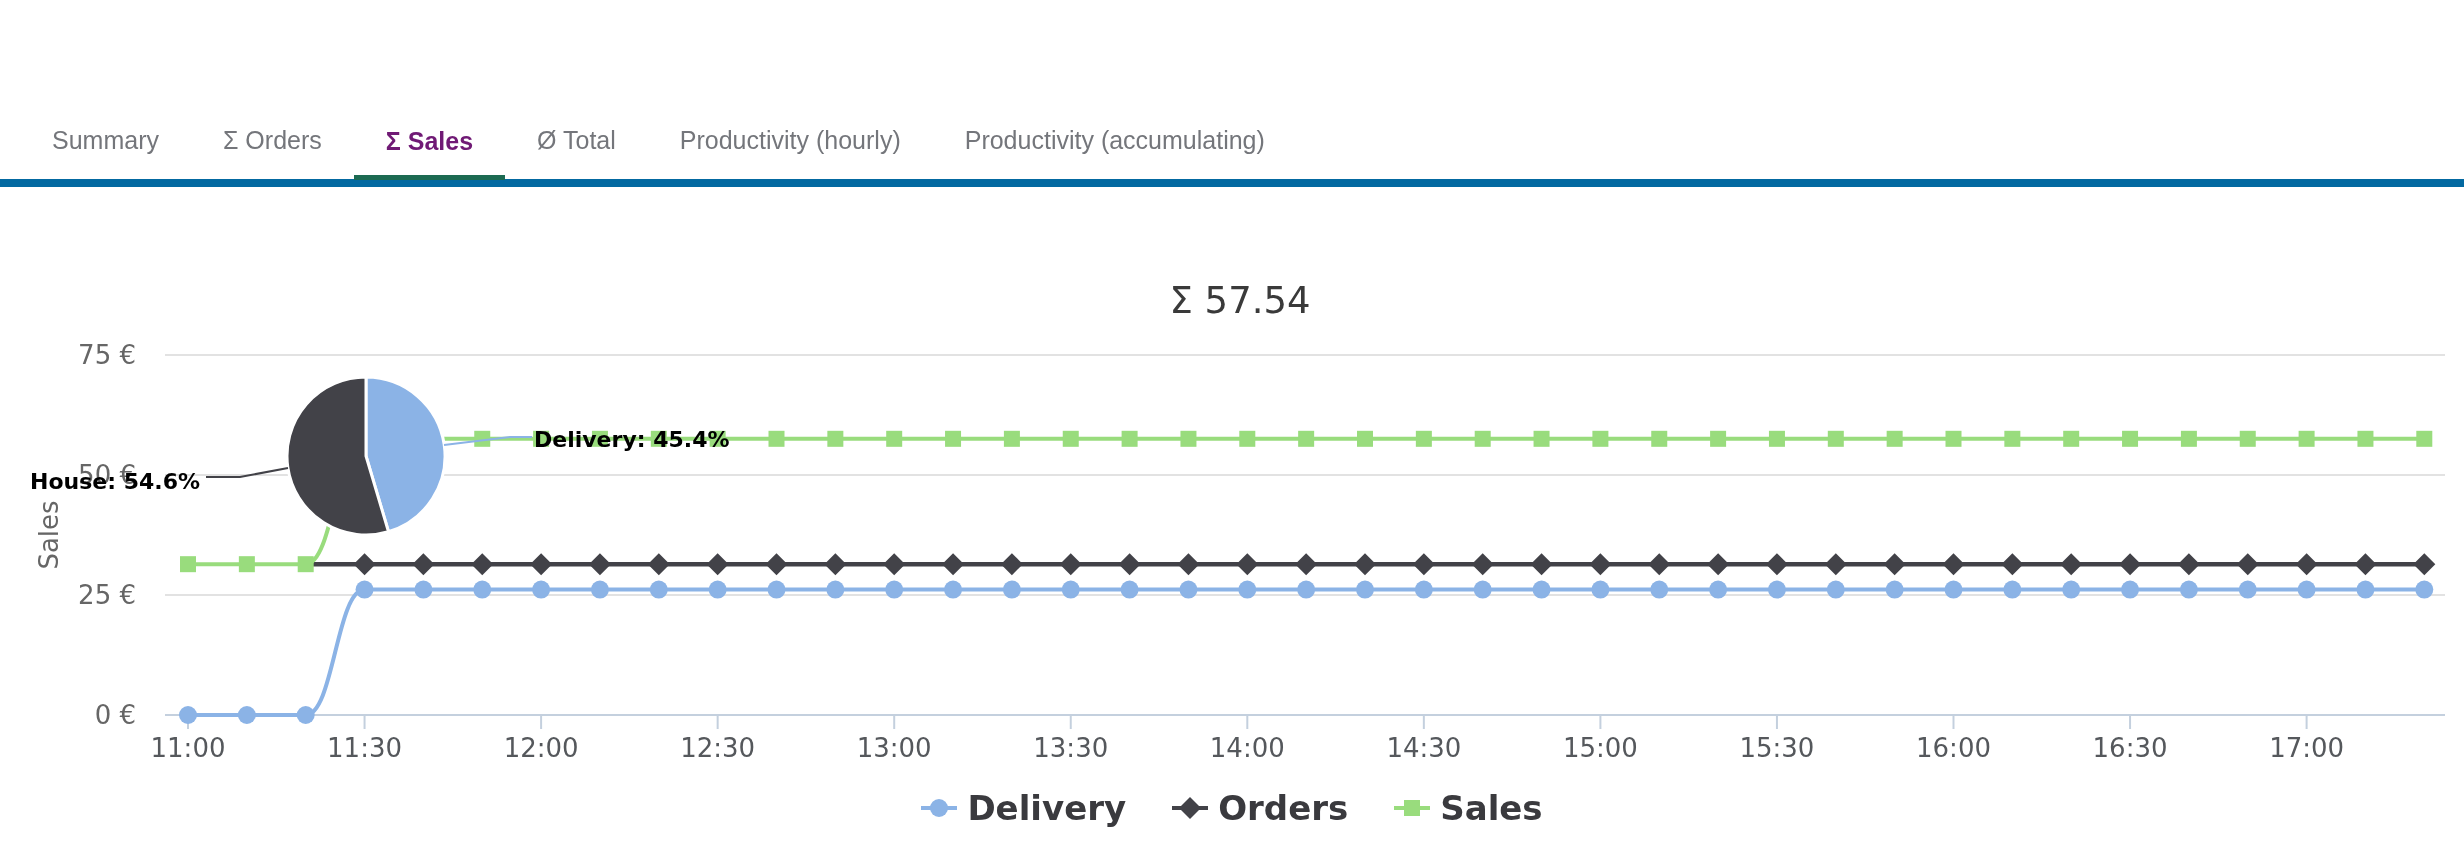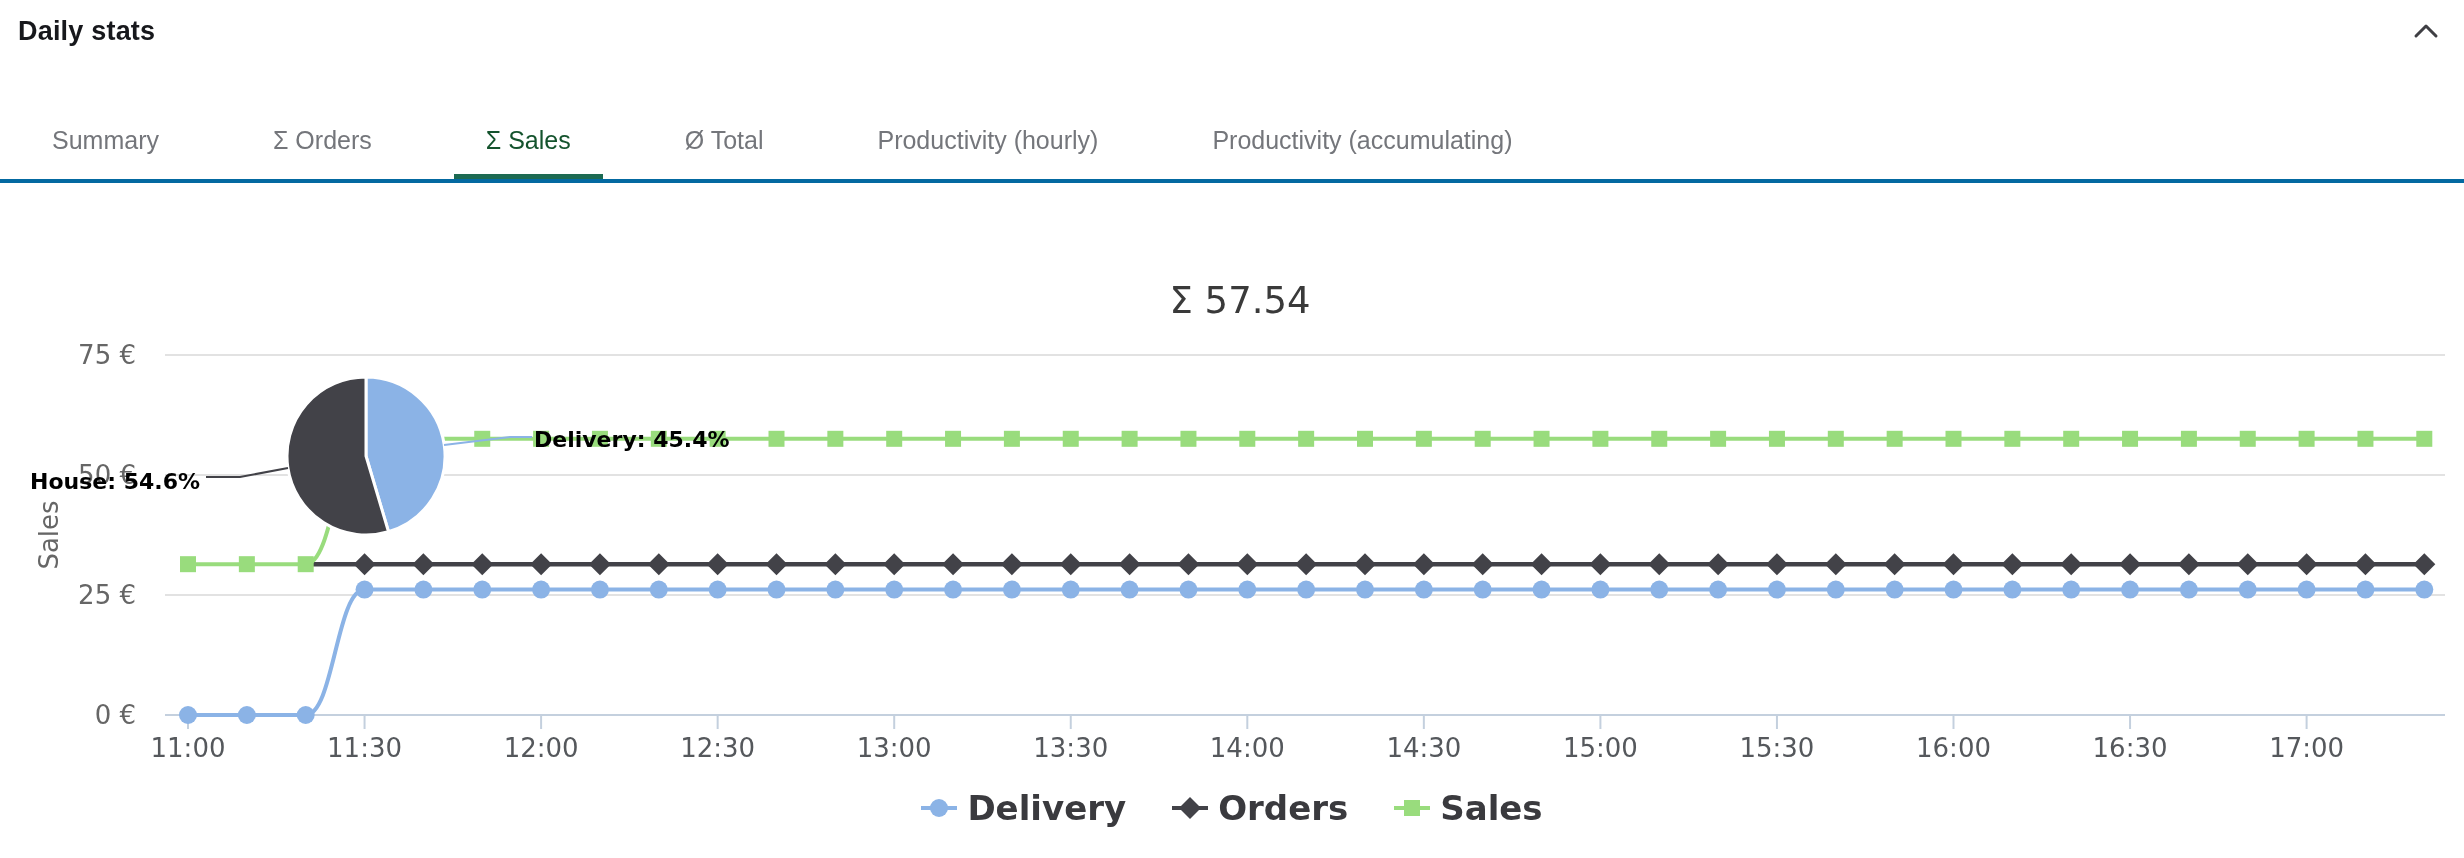--- a/index.html
+++ b/index.html
@@ -5,24 +5,24 @@
   html,body{margin:0;padding:0;background:#ffffff;}
   .canvas{position:relative;width:2464px;height:858px;background:#ffffff;overflow:hidden;
           font-family:"Liberation Sans",sans-serif;}
   
   .hdr{position:absolute;top:0;left:0;right:0;height:62px;display:flex;
        justify-content:space-between;align-items:center;padding:0 18px;box-sizing:border-box;}
   .hdr-title{font-size:27px;font-weight:700;color:#17181c;letter-spacing:.2px;}
   .collapse-btn{width:40px;height:40px;display:flex;align-items:center;justify-content:center;
        background:none;border:none;cursor:pointer;padding:0;}
   
-  .tabs{position:absolute;top:104px;left:0;right:0;display:flex;align-items:flex-start;
-        padding-left:20px;border-bottom:4px solid #0369a1;gap:50px;}
+  .tabs{position:absolute;top:104px;left:0;right:0;display:flex;align-items:center;
+        padding-left:20px;border-bottom:8px solid #0369a1;}
   .tab{padding:22px 32px 24px;font-size:25px;color:#74767b;cursor:pointer;white-space:nowrap;}
-  .tab.active{color:#14532d;font-weight:400;border-bottom:5px solid #1c6a52;
+  .tab.active{color:#701a75;font-weight:700;border-bottom:5px solid #1c6a52;
         padding-bottom:19px;margin-bottom:-2px;}
   
   #chart-svg{position:absolute;left:0;top:0;}
   #chart-svg text{font-family:"DejaVu Sans",sans-serif;}
   #chart-svg .grid{stroke:#d9d9d9;stroke-width:1.5;}
   #chart-svg .axis{stroke:#c4d0de;stroke-width:2;}
   #chart-svg .ylab{font-size:26px;fill:#666666;}
   #chart-svg .ytitle{font-size:26px;fill:#666666;}
   #chart-svg .xlab{font-size:26px;fill:#55585c;}
   #chart-svg .title{font-size:37px;fill:#3a3a3a;}
@@ -193,28 +193,20 @@
       <rect x="2416.3" y="430.808" width="16" height="16" fill="#99dc7d"></rect>
       <path d="M366 456 L366 377 A79 79 0 0 1 388.51652173512815 531.7232213323726 Z" fill="#8bb3e6" stroke="#ffffff" stroke-width="3" stroke-linejoin="round"></path>
       <path d="M366 456 L388.51652173512815 531.7232213323726 A79 79 0 1 1 366 377 Z" fill="#424248" stroke="#ffffff" stroke-width="3" stroke-linejoin="round"></path>
       <path d="M444 445 L510 437 L532 437" fill="none" stroke="#8bb3e6" stroke-width="2"></path>
       <path d="M288 468 L240 477 L206 477" fill="none" stroke="#424248" stroke-width="2"></path>
       <text x="534" y="447" text-anchor="start" class="pielab">Delivery: 45.4%</text>
       <text x="200" y="489" text-anchor="end" class="pielab">House: 54.6%</text>
       <text x="1240" y="313" text-anchor="middle" class="title">Σ 57.54</text>
     </svg>
 
-  <div class="hdr">
-    <div class="hdr-title">Daily stats</div>
-    <button class="collapse-btn">
-      <svg width="26" height="18" viewBox="0 0 26 18">
-        <polyline points="3,14 13,4 23,14" fill="none" stroke="#3f3f44" stroke-width="3" stroke-linecap="round" stroke-linejoin="round"></polyline>
-      </svg>
-    </button>
-  </div>
 
   <div class="tabs">
     <div class="tab">Summary</div>
     <div class="tab">Σ Orders</div>
     <div class="tab active">Σ Sales</div>
     <div class="tab">Ø Total</div>
     <div class="tab">Productivity (hourly)</div>
     <div class="tab">Productivity (accumulating)</div>
   </div>
 

